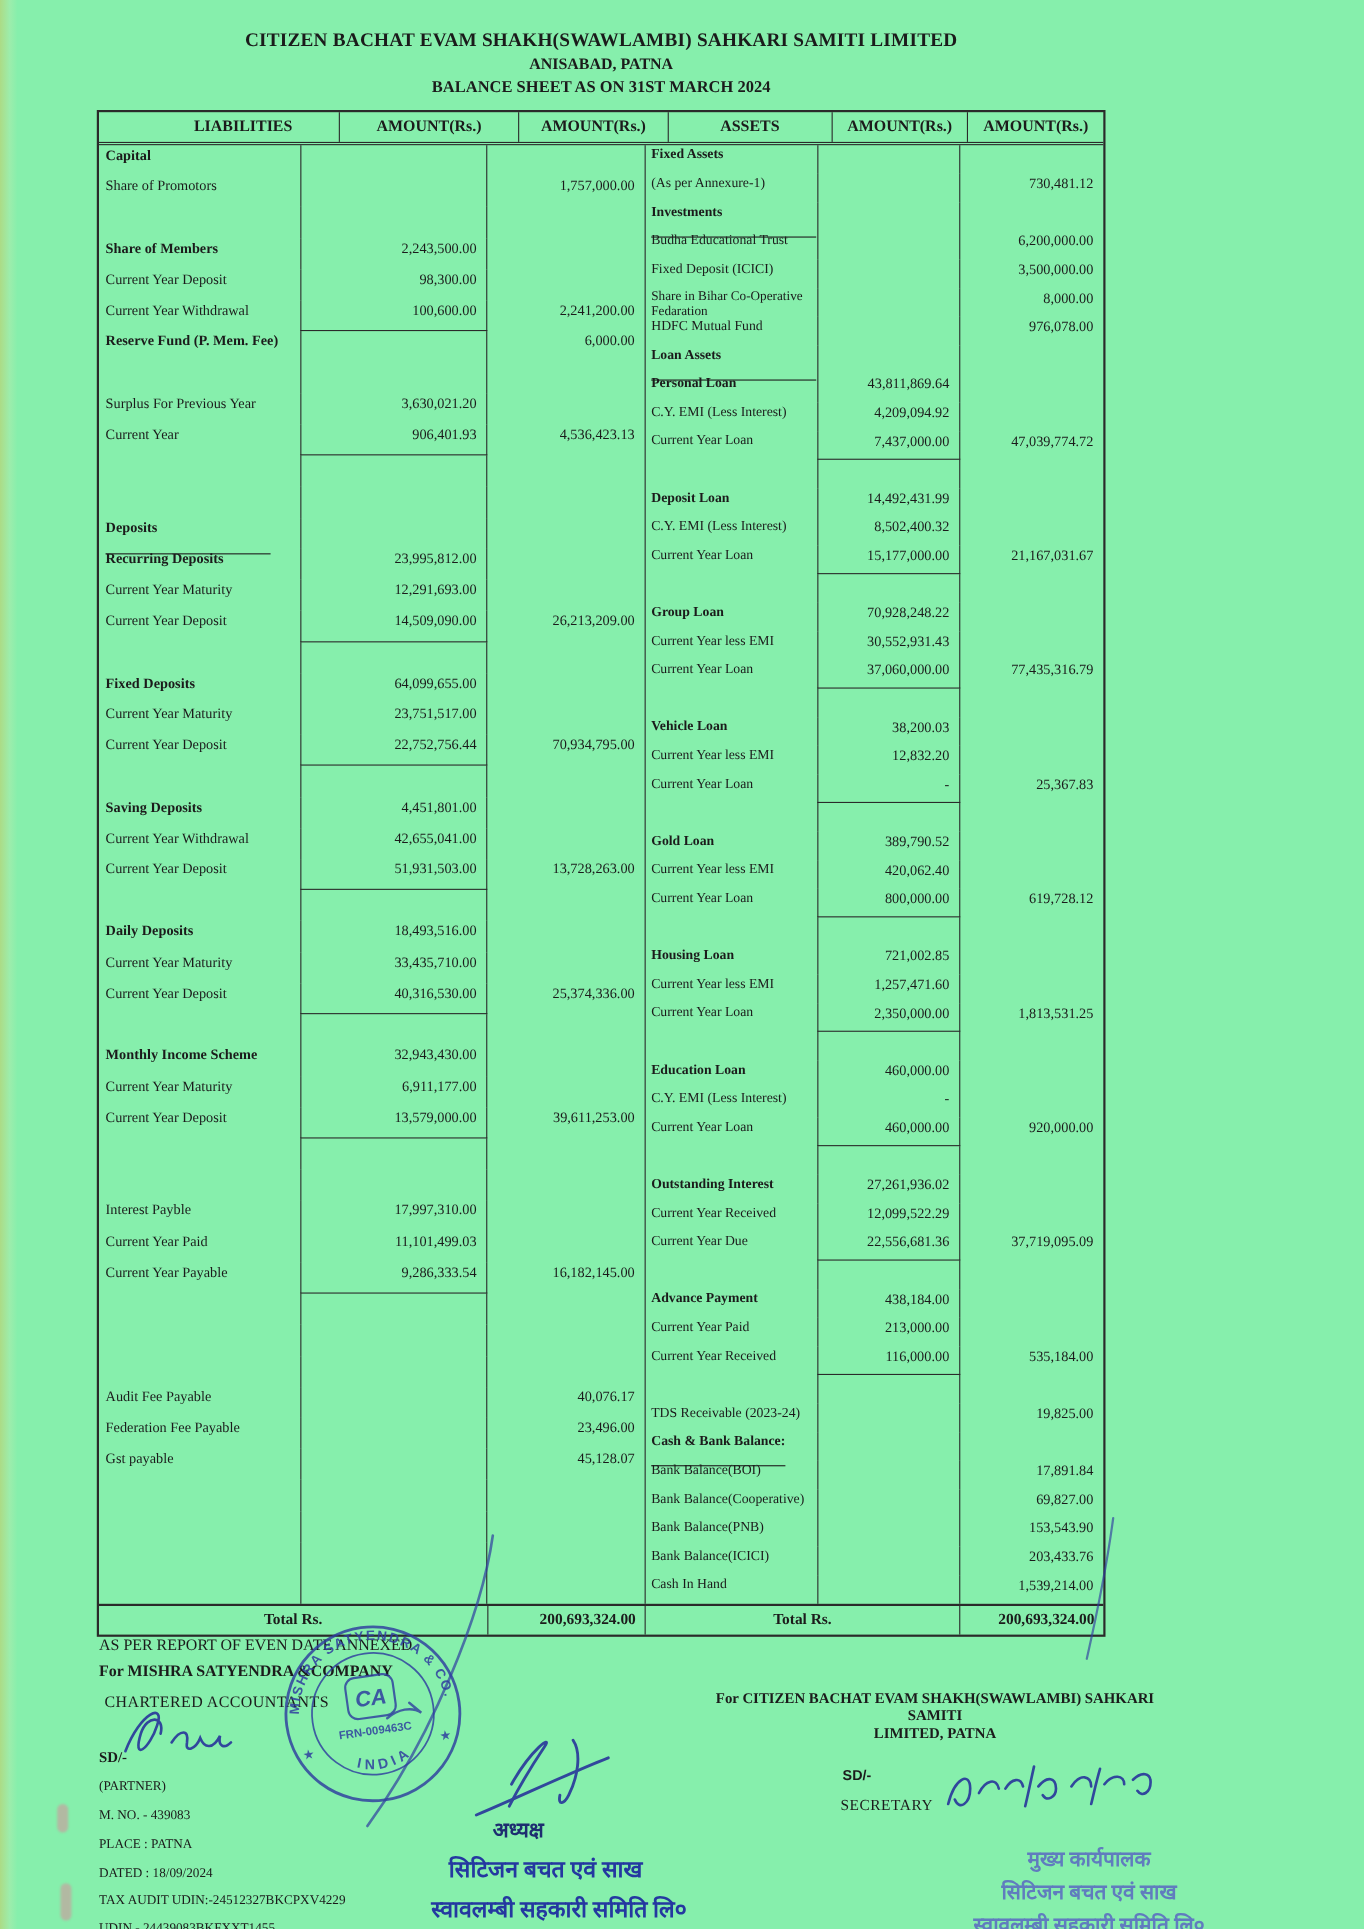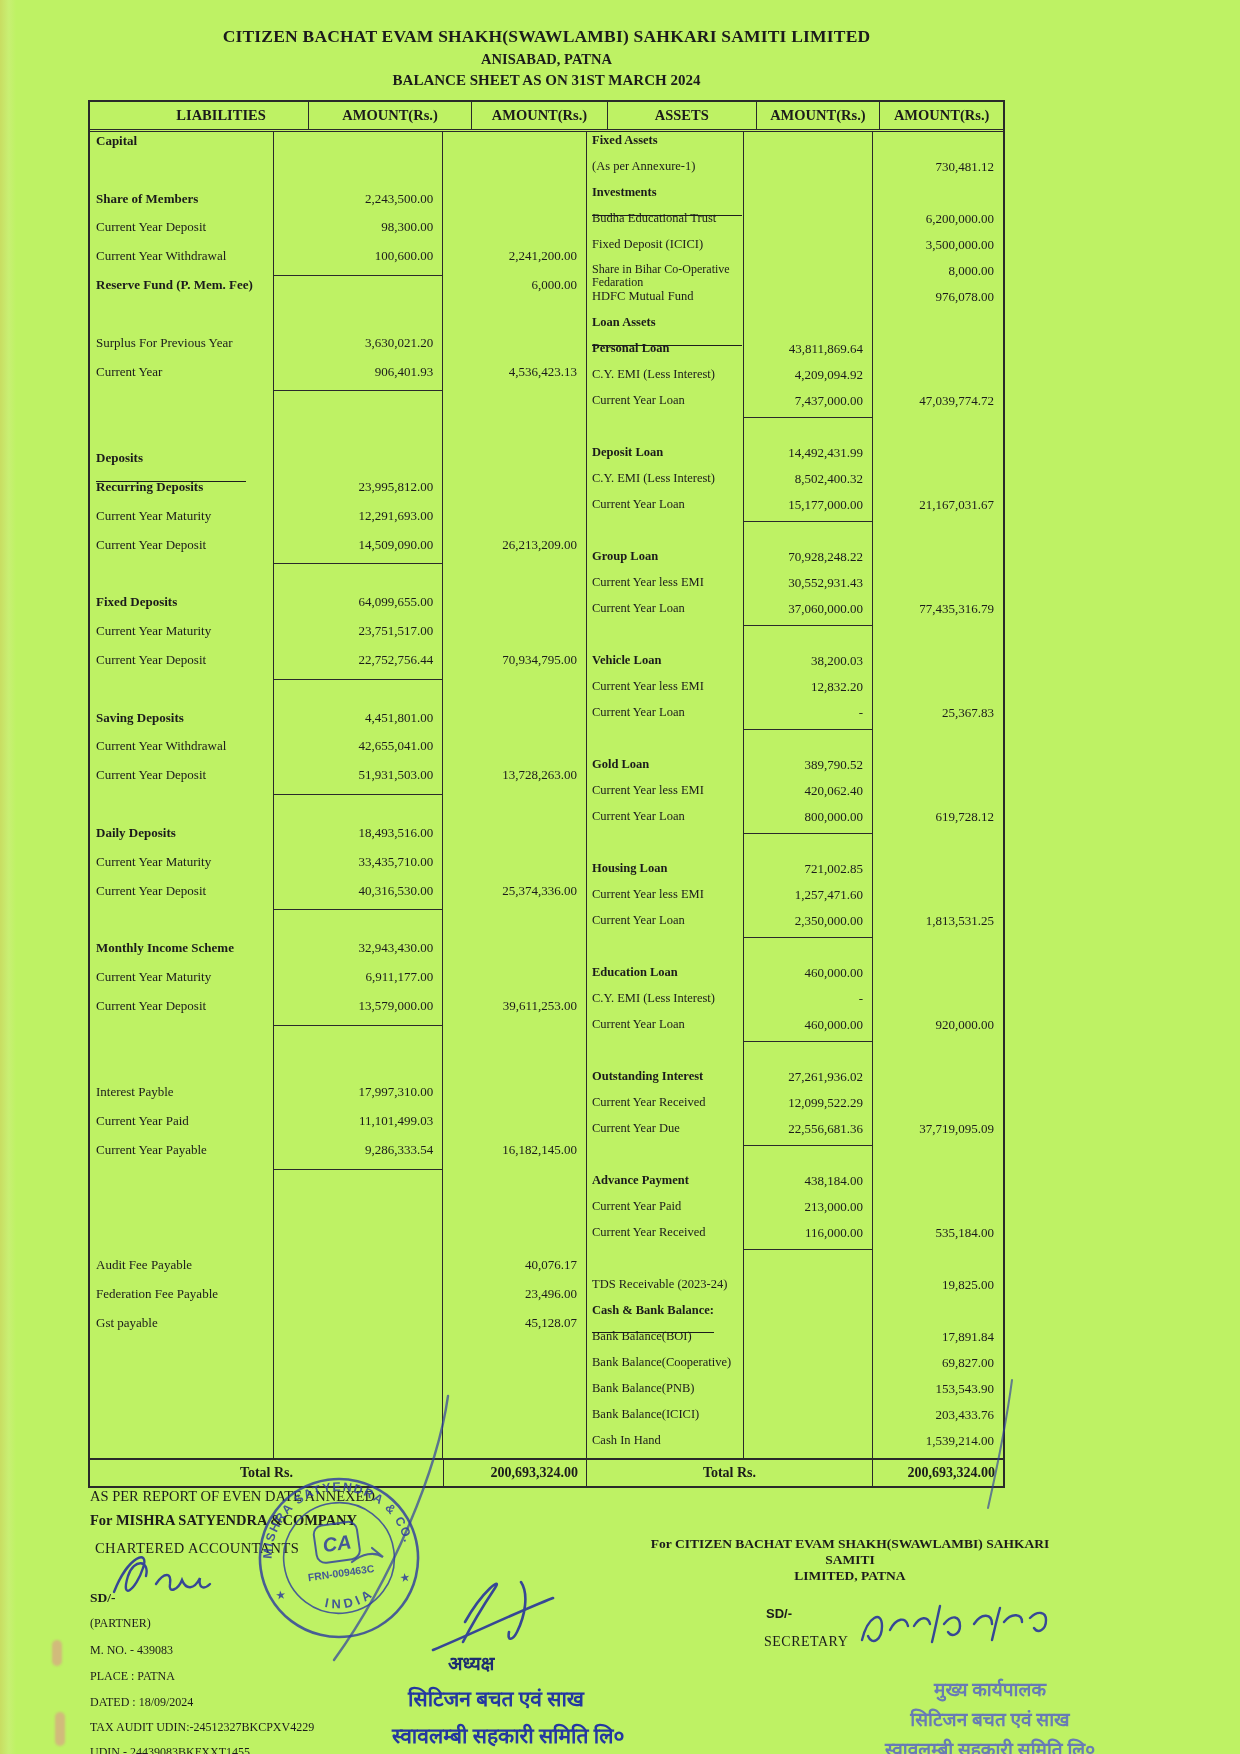--- a/index.html
+++ b/index.html
@@ -1,16 +1,16 @@
 <!DOCTYPE html>
 <html><head>
 <meta charset="utf-8">
 <style>
   html,body{margin:0;padding:0;background:#888;}
-  .page{position:relative;width:1240px;height:1754px;margin:0 auto;background:#bef264;overflow:hidden;
+  .page{position:relative;width:1240px;height:1754px;margin:0 auto;background:#86efac;overflow:hidden;
         font-family:"Liberation Serif", serif;color:#1b1b1b;}
   .edge-tint{position:absolute;left:0;top:0;width:16px;height:100%;
         background:linear-gradient(to right, rgba(210,200,95,.5), rgba(236,230,170,.22) 55%, rgba(0,0,0,0));}
   .pink-mark{position:absolute;width:10px;height:26px;border-radius:5px;background:rgba(233,120,150,.45);filter:blur(1px);}
 
   
   .titles{position:absolute;left:88px;top:26px;width:917px;text-align:center;}
   .t1{font-size:17.5px;font-weight:bold;letter-spacing:.2px;}
   .t2{font-size:14.5px;font-weight:bold;margin-top:4px;}
   .t3{font-size:15px;font-weight:bold;margin-top:4px;}
@@ -81,20 +81,25 @@
       <div class="hc w4">ASSETS</div>
       <div class="hc w5">AMOUNT(Rs.)</div>
       <div class="hc w6">AMOUNT(Rs.)</div>
     </div>
     <div class="tbody">
       <div class="half lt" id="lt-body">
           <div class="trow">
             <div class="cell lbl b"><span>Capital</span></div>
             <div class="cell amt a1"></div>
             <div class="cell amt a2"></div>
+          </div>
+          <div class="trow">
+            <div class="cell lbl"><span>Share of Promotors</span></div>
+            <div class="cell amt a1"></div>
+            <div class="cell amt a2">1,757,000.00</div>
           </div>
           <div class="trow">
             <div class="cell lbl"><span></span></div>
             <div class="cell amt a1"></div>
             <div class="cell amt a2"></div>
           </div>
           <div class="trow">
             <div class="cell lbl b"><span>Share of Members</span></div>
             <div class="cell amt a1">2,243,500.00</div>
             <div class="cell amt a2"></div>

